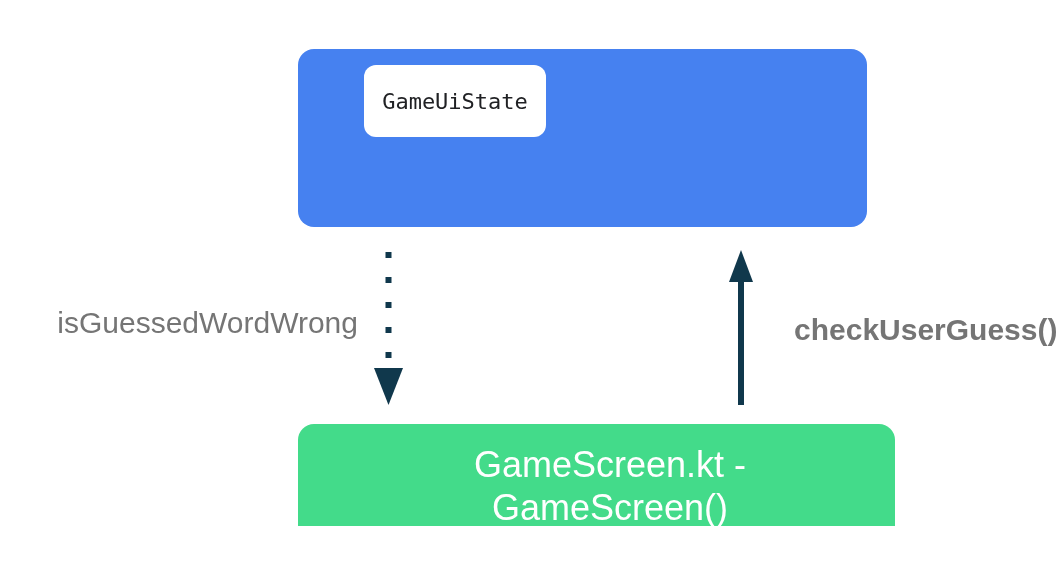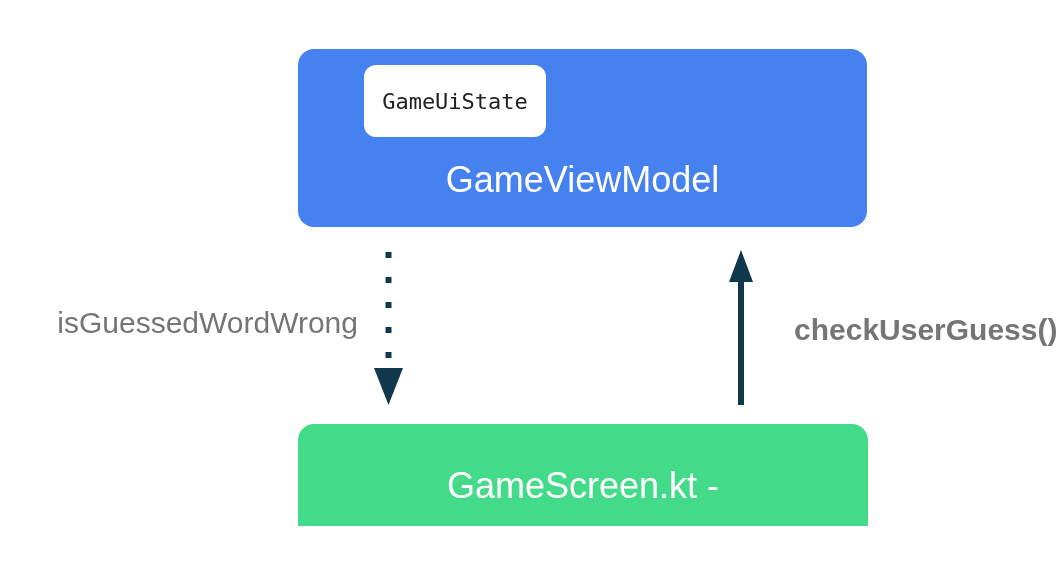--- a/index.html
+++ b/index.html
@@ -64,20 +64,21 @@
     background:var(--screen-green);
     border-radius:16px;
     display:flex;
     flex-direction:column;
     align-items:center;
     justify-content:center;
     color:var(--box-text);
     font-size:36px;
     line-height:43px;
     text-align:center;
+    padding-left:27px;
   }
   .arrow-svg{
     position:absolute;
     display:block;
   }
   .arrow-svg .shaft{
     stroke:var(--arrow-navy);
     stroke-width:6;
     fill:none;
   }
@@ -108,34 +109,34 @@
 </style>
 </head>
 <body>
 
 <div class="canvas">
 
   <div class="viewmodel-box">
     <div class="state-chip">
       <span class="state-chip-label">GameUiState</span>
     </div>
-    <div class="viewmodel-title">GameViewModel</div>
   </div>
 
   <svg class="arrow-svg" style="left:370px; top:248px;" width="37" height="160" viewBox="0 0 37 160">
     <line class="shaft dashed" x1="18.5" y1="4" x2="18.5" y2="114"></line>
     <polygon class="head" points="4,120 33,120 18.5,157"></polygon>
   </svg>
 
   <svg class="arrow-svg" style="left:725px; top:248px;" width="32" height="160" viewBox="0 0 32 160">
     <polygon class="head" points="4,34 28,34 16,2"></polygon>
     <line class="shaft" x1="16" y1="32" x2="16" y2="157"></line>
   </svg>
 
   <div class="flow-label left">isGuessedWordWrong</div>
 
   <div class="flow-label right">checkUserGuess()</div>
 
   <div class="screen-box">
     <div>GameScreen.kt -</div>
+    <div>GameScreen()</div>
   </div>
 
 </div>
 
 </body></html>

